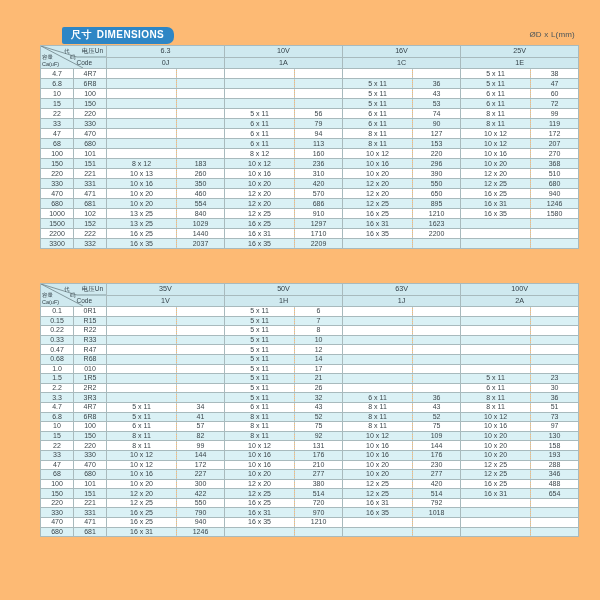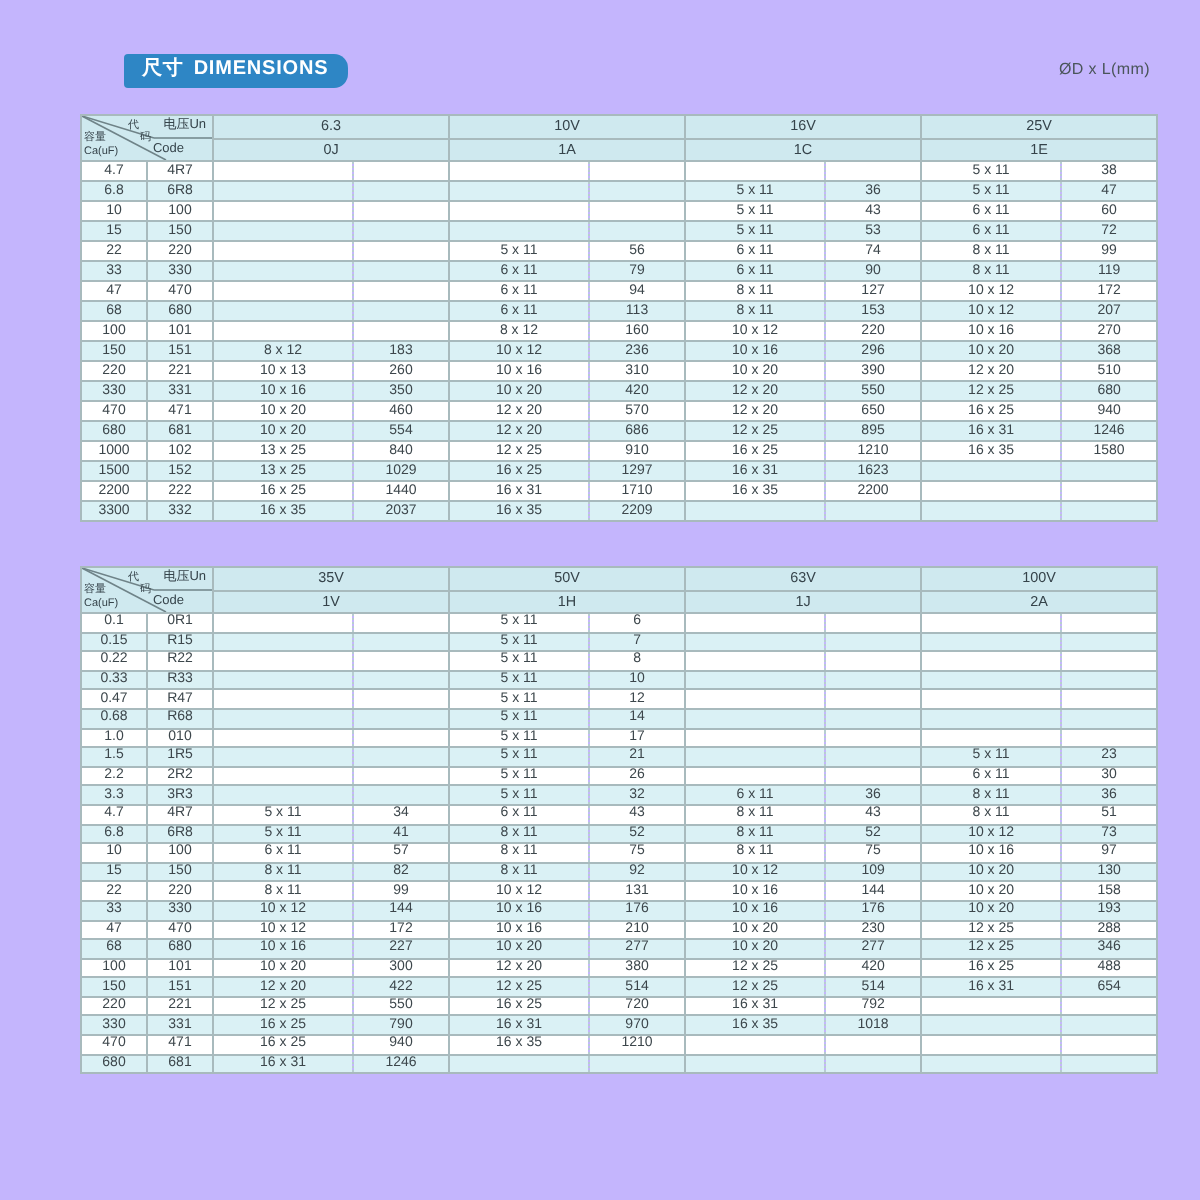--- a/index.html
+++ b/index.html
@@ -1,41 +1,41 @@
 <!DOCTYPE html>
 <html><head>
 <meta charset="utf-8">
 <style>
   html,body{margin:0;padding:0;}
   body{
     width:600px;height:600px;background:#ffffff;
     font-family:"Liberation Sans", sans-serif;
     -webkit-font-smoothing:antialiased;
   }
-  .page{position:relative;width:600px;height:600px;background:#c4b5fd;overflow:hidden;}
+  .page{position:relative;width:600px;height:600px;background:#fdba74;overflow:hidden;}
 
   .badge{
     position:absolute;left:62px;top:27px;
     background:#2e86c5;color:#ffffff;
     font-size:10px;font-weight:bold;line-height:12px;
     padding:2px 10px 3px 9px;border-radius:2px 7px 7px 2px;
     letter-spacing:.4px;white-space:nowrap;
   }
   .badge .zh{margin-right:5px;}
   .size-note{
     position:absolute;right:25px;top:30px;
     font-size:8px;color:#4a555a;letter-spacing:.2px;
   }
 
   table.tbl{
     position:absolute;left:40px;width:538px;
     border-collapse:collapse;table-layout:fixed;
     font-size:7px;color:#3c464b;
   }
-  #table1{top:57px;padding-left:23px;}
+  #table1{top:45px;padding-left:23px;}
   #table2{top:283px;}
   .tbl td{
     border:1px solid #a8babd;
     padding:0;text-align:center;vertical-align:middle;
     white-space:nowrap;overflow:hidden;line-height:8px;
     background:#ffffff;
   }
   .tbl thead td{background:#cfe9ef;height:10px;font-size:7.2px;color:#35434a;}
   #table1 tbody tr{height:10px;}
   #table2 tbody tr{height:9.6px;}

